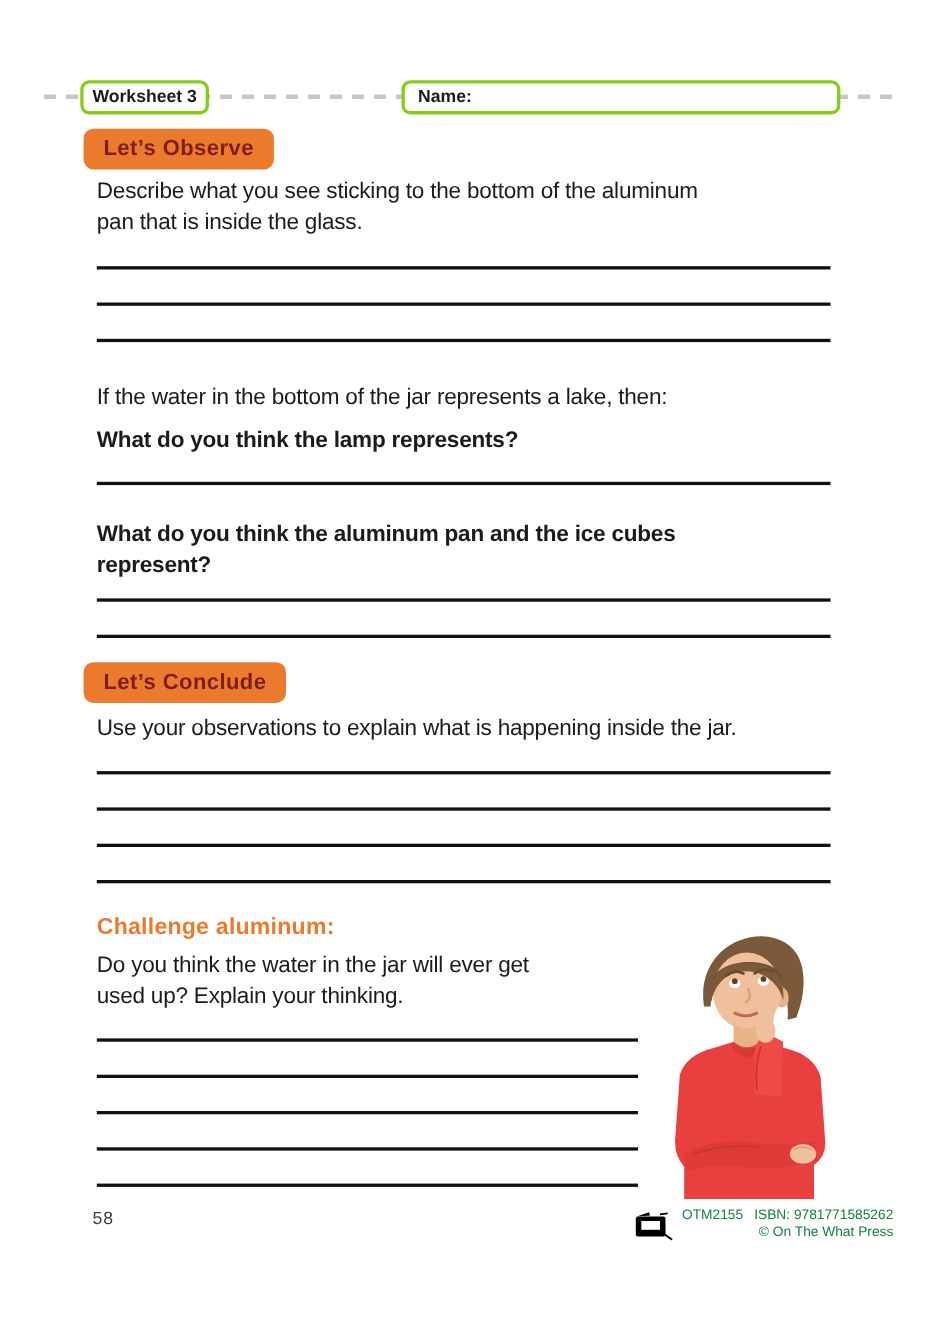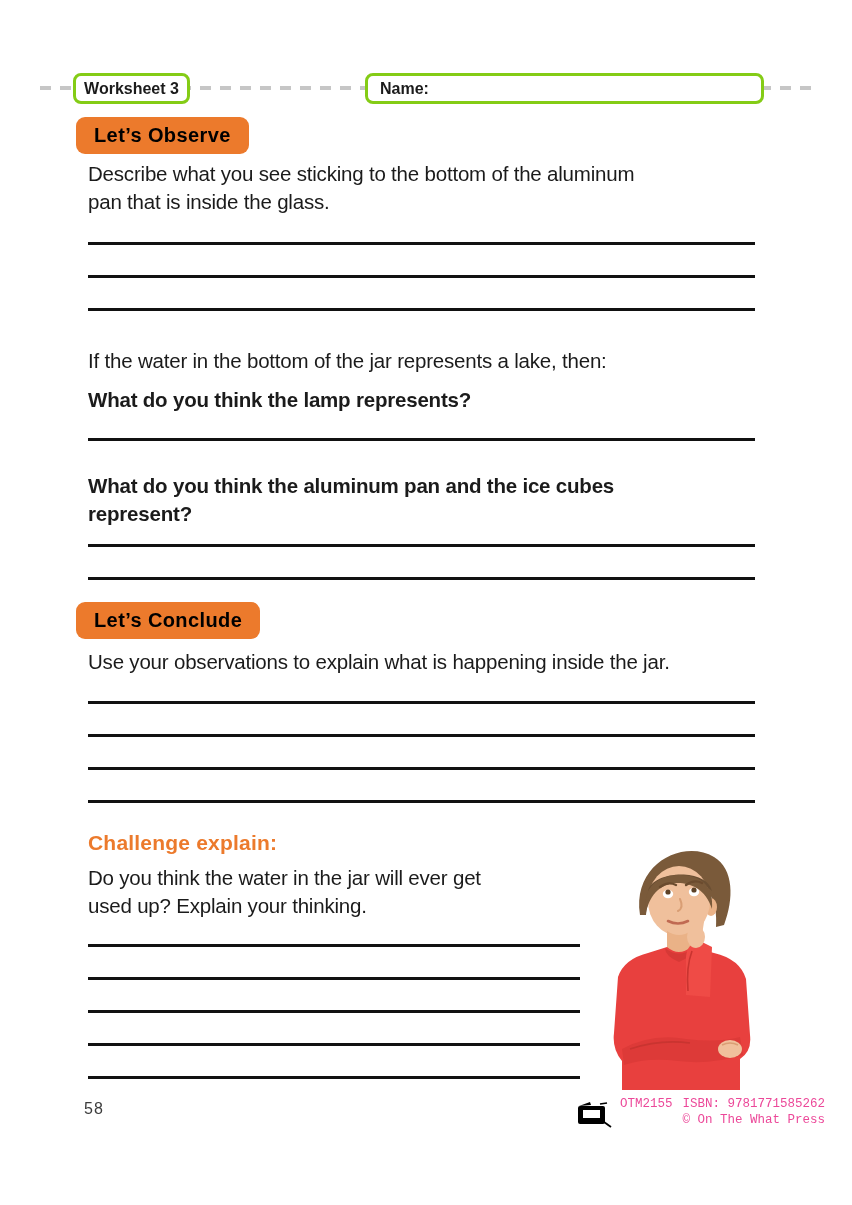--- a/index.html
+++ b/index.html
@@ -15,21 +15,21 @@
   .hbox{
     position:absolute;top:73px;height:31px;background:#ffffff;
     border:3px solid #84cc16;border-radius:8px;box-sizing:border-box;
     display:flex;align-items:center;font-size:16px;font-weight:700;
   }
   .worksheet-box{left:73px;width:117px;justify-content:center;}
   .name-box{left:365px;width:399px;justify-content:flex-start;padding-left:12px;}
   
   .badge{
     position:absolute;left:76px;display:inline-flex;
-    background:#EC7A2C;color:#000000;font-weight:700;font-size:20px;
+    background:#EC7A2C;color:#7f1d1d;font-weight:700;font-size:20px;
     letter-spacing:.4px;padding:7px 18px;border-radius:9px;
   }
   .observe-badge{top:117px;}
   .conclude-badge{top:602px;}
   .challenge-heading{
     position:absolute;left:88px;top:831px;color:#EC7A2C;
     font-weight:700;font-size:21px;letter-spacing:.2px;
   }
   
   .prompt{
@@ -45,22 +45,22 @@
   .page-number{
     position:absolute;left:84px;top:1100px;font-size:16px;color:#3c3c3c;
     letter-spacing:1px;
   }
   .footer-right{
     position:absolute;left:576px;top:1096px;width:190px;display:flex;
     align-items:flex-start;gap:8px;
   }
   .footer-logo{flex:0 0 auto;margin-top:2px;}
   .footer-text{
-    flex:1;font-family:Liberation Mono, monospace;font-size:12.5px;
-    line-height:16px;color:#ec4899;text-align:right;white-space:nowrap;
+    flex:1;font-family:Liberation Sans, sans-serif;font-size:12.5px;
+    line-height:16px;color:#15803d;text-align:right;white-space:nowrap;
   }
   .footer-line1{display:flex;justify-content:space-between;gap:10px;}
   
   .boy{position:absolute;left:590px;top:835px;}
 </style>
 </head>
 <body>
 
 <div class="page">
 
@@ -100,21 +100,21 @@
     <span>Let’s Conclude</span>
   </div>
   <div class="prompt" style="top:648px;">Use your observations to explain what is happening inside the jar.</div>
   <div class="answer-lines" style="top:701px;width:667px;">
       <div class="answer-line"></div>
       <div class="answer-line"></div>
       <div class="answer-line"></div>
       <div class="answer-line"></div>
     </div>
 
-  <div class="challenge-heading">Challenge explain:</div>
+  <div class="challenge-heading">Challenge aluminum:</div>
   <div class="prompt" style="top:864px;">Do you think the water in the jar will ever get
 used up? Explain your thinking.</div>
   <div class="answer-lines" style="top:944px;width:492px;">
       <div class="answer-line"></div>
       <div class="answer-line"></div>
       <div class="answer-line"></div>
       <div class="answer-line"></div>
       <div class="answer-line"></div>
     </div>
 

